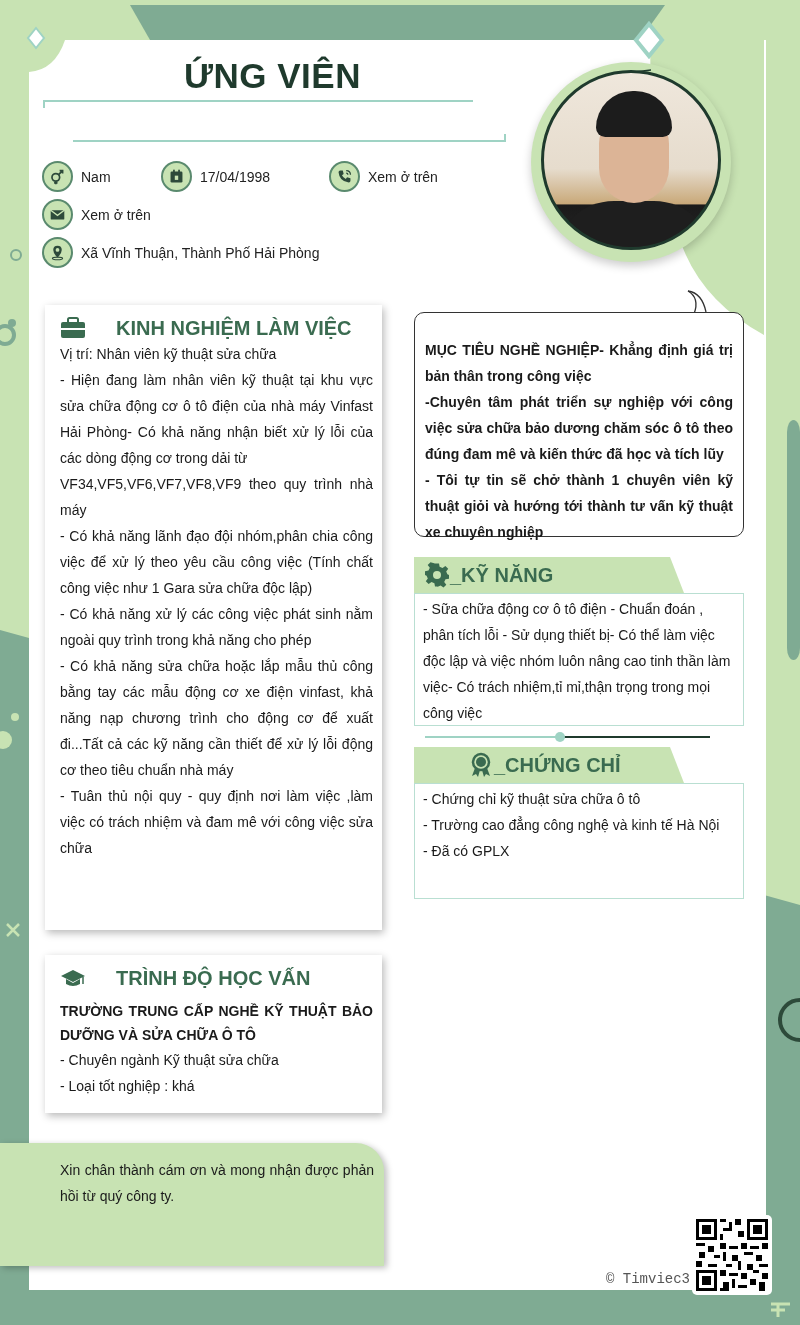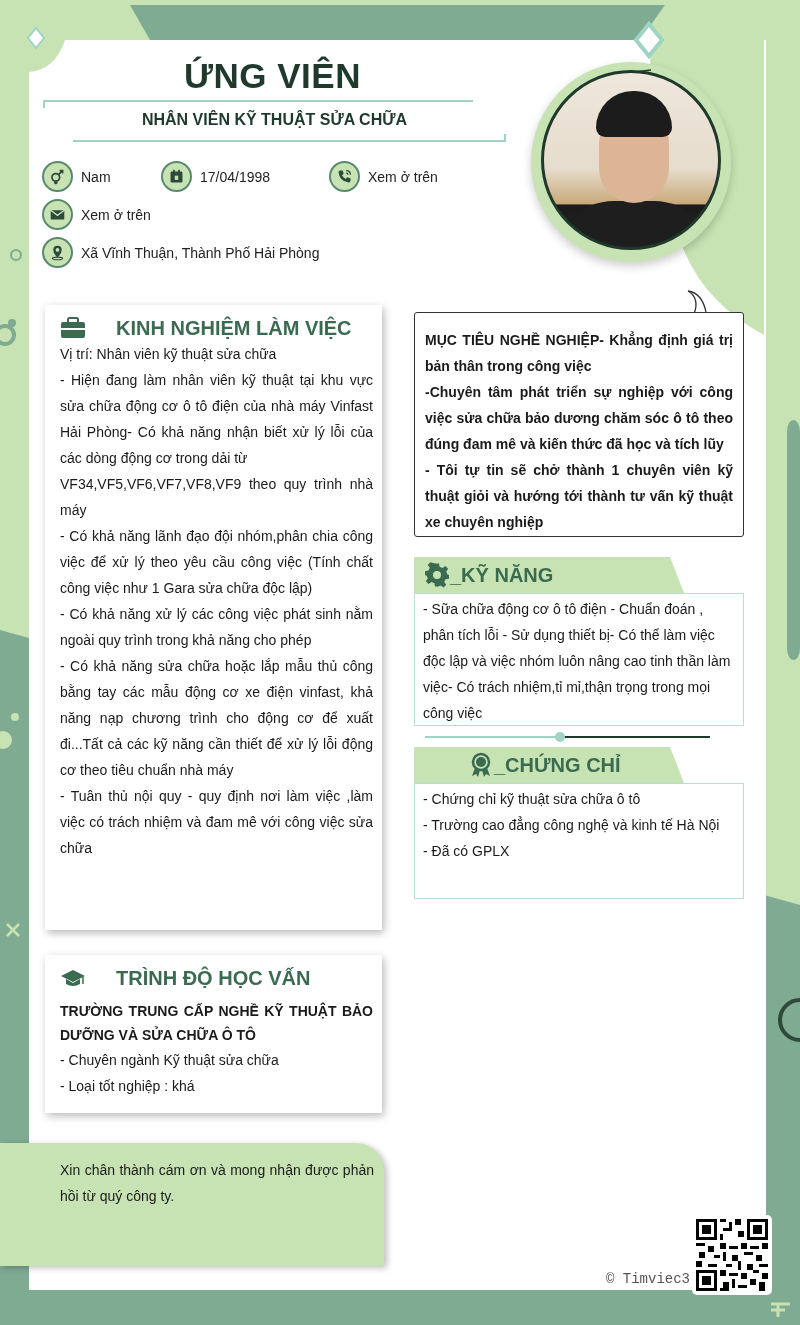--- a/index.html
+++ b/index.html
@@ -30,21 +30,21 @@
   .avatar .shirt { position: absolute; left: 10px; top: 128px; width: 160px; height: 70px; border-radius: 60px 60px 0 0; background: #1e1e1e; }
 
   
   .card { position: absolute; background: #ffffff; box-shadow: 2px 3px 8px rgba(0,0,0,0.28); }
   .card-h { display: flex; align-items: center; font-size: 20px; font-weight: bold; color: #3a6b50; gap: 21px; }
   .card-h svg { width: 26px; height: 26px; margin-right: 9px; }
   .txt { font-size: 14px; line-height: 26px; color: #1a1a1a; text-align: justify; }
   .b { font-weight: bold; }
 
   
-  .bubble { position: absolute; left: 414px; top: 312px; width: 330px; height: 225px; border: 1.5px solid #333; border-radius: 3px; background: #fff; padding: 14px 10px 0 10px; }
+  .bubble { position: absolute; left: 414px; top: 312px; width: 330px; height: 225px; border: 1.5px solid #333; border-radius: 10px; background: #fff; padding: 24px 10px 0 10px; }
   .bubble .txt { font-weight: bold; line-height: 26px; font-size: 14px; }
 
   
   .r-head { position: absolute; height: 36px; display: flex; align-items: center; padding-left: 10px; font-size: 20px; font-weight: bold; color: #3a6b50; }
   .r-head svg { width: 26px; height: 26px; }
   .r-box { position: absolute; border: 1.5px solid #b9dfd2; background: #fff; padding: 2px 8px; }
   .slider { position: relative; height: 14px; margin-top: 4px; }
   .slider .l1 { position: absolute; left: 2px; top: 6px; width: 135px; height: 2px; background: #9fd3c4; }
   .slider .l2 { position: absolute; left: 137px; top: 6px; width: 150px; height: 2px; background: #1f3a2d; }
   .slider .knob { position: absolute; left: 132px; top: 2px; width: 10px; height: 10px; border-radius: 50%; background: #9fd3c4; }
@@ -79,21 +79,20 @@
   <path d="M650,40 L764,40 L764,335 Q700,300 680,240 Q650,160 650,40 Z" fill="#c8e3b3"></path>
   <rect x="764" y="40" width="2" height="1250" fill="#ffffff"></rect>
   <polygon points="36,28 44,38 36,48 28,38" fill="#ffffff" stroke="#9fd3c4" stroke-width="2"></polygon>
   <polygon points="649,24 662,40 649,56 636,40" fill="#ffffff" stroke="#9fd3c4" stroke-width="4"></polygon>
 </svg>
 
 <div class="title">ỨNG VIÊN</div>
 <div class="subtitle-wrap">
   <div class="line-top"></div>
   <div class="tick-left"></div>
-  <div class="subtitle">NHÂN VIÊN KỸ THUẬT SỬA CHỮA</div>
   <div class="line-bot"></div>
   <div class="tick-right"></div>
 </div>
 
 <div class="info" style="left:42px;top:161px;">
   <span class="ic">
     <svg viewBox="0 0 20 20">
         <circle cx="8" cy="11" r="4.5" fill="none" stroke="#2d4a3a" stroke-width="2"></circle>
         <path d="M11,8 L16,3 M12.5,3 L16,3 L16,6.5 M8,15.5 L8,19 M6,17.5 L10,17.5" stroke="#2d4a3a" stroke-width="2" fill="none"></path>
       </svg>

